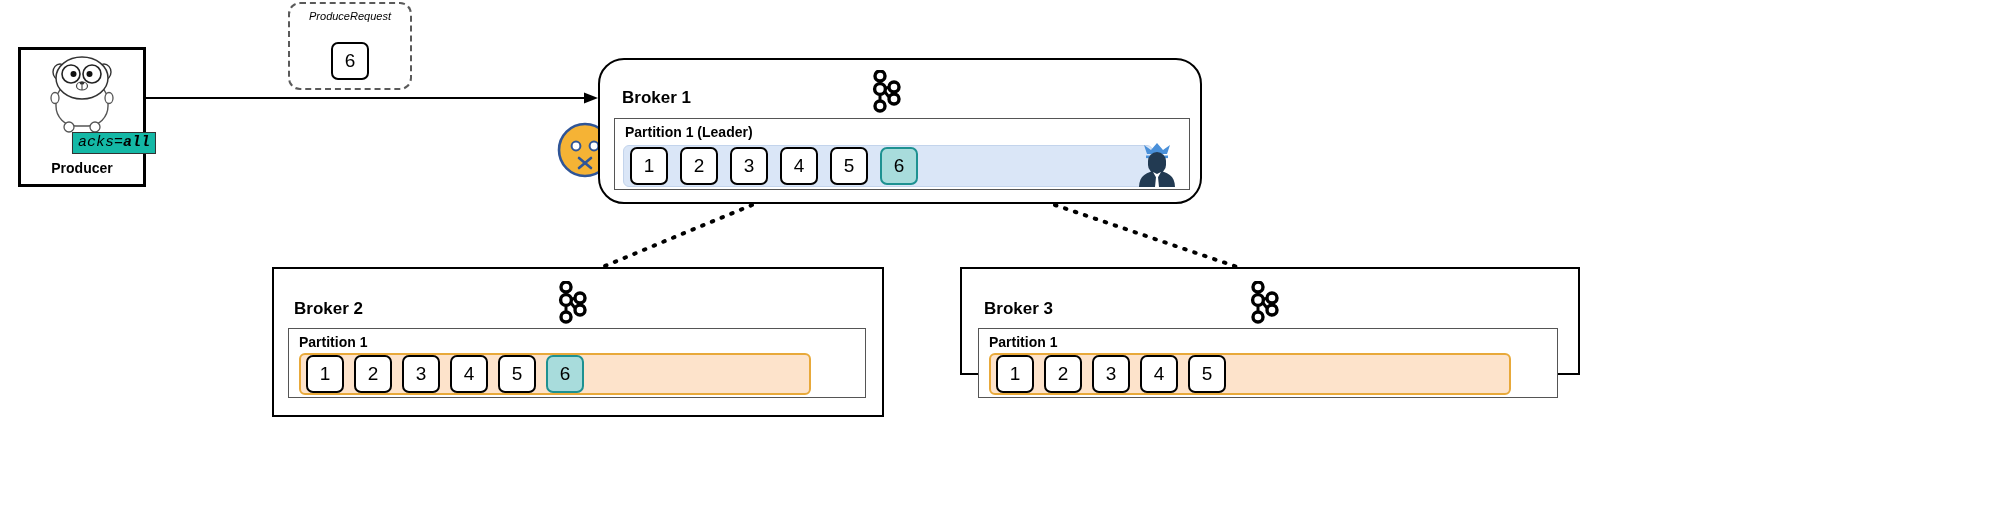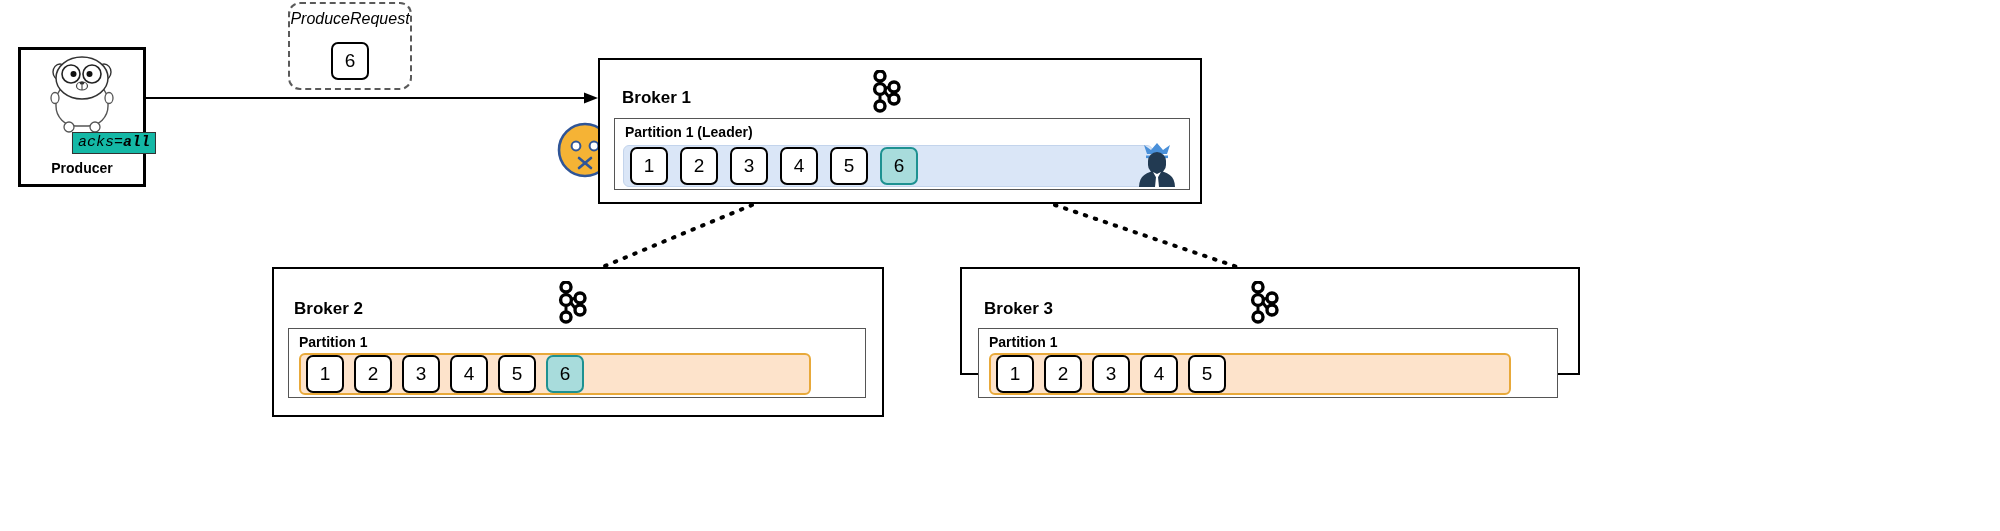--- a/index.html
+++ b/index.html
@@ -76,21 +76,21 @@
     border-radius: 12px;
     background: #fff;
     box-sizing: border-box;
   }
   #produce-request-title {
     position: absolute;
     left: 0; right: 0;
     top: 6px;
     text-align: center;
     font-style: italic;
-    font-size: 16px;
+    font-size: 11px;
     color: #000;
   }
   .msg {
     box-sizing: border-box;
     border: 2.2px solid #000;
     border-radius: 7px;
     background: #fff;
     display: flex;
     align-items: center;
     justify-content: center;
@@ -158,21 +158,21 @@
     height: 38px;
     margin: 0 6px;
   }
   .log-bar.peach .msg { margin: 0 5px; }
   .msg.teal {
     background: #a8dcdc;
     border-color: #1d9191;
   }
 
   
-  #broker1 { left: 598px; top: 58px; width: 604px; height: 146px; }
+  #broker1 { left: 598px; top: 58px; width: 604px; height: 146px; border-radius: 26px; }
   #broker1-title { left: 22px; top: 28px; }
   #broker1-partition { left: 14px; top: 58px; width: 576px; height: 72px; }
   #broker1-log { left: 8px; top: 26px; width: 530px; height: 42px; }
   #broker1-kafka { left: 268px; top: 10px; }
   #leader-icon { position: absolute; right: 8px; top: 24px; }
 
   
   #silent-face {
     position: absolute;
     left: 556px;

